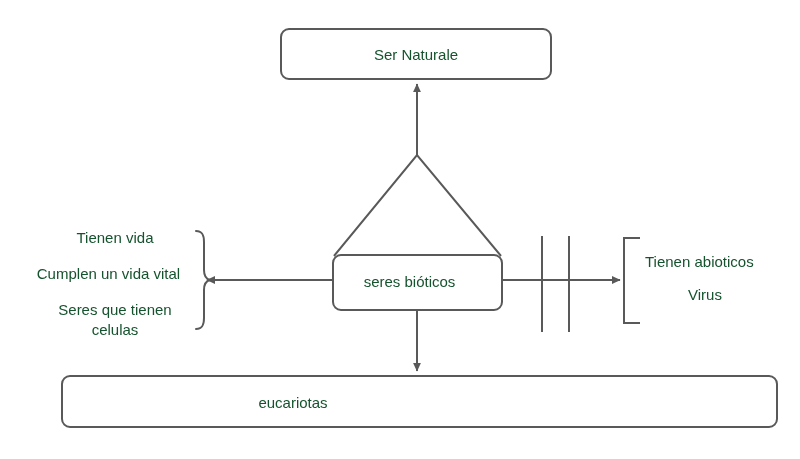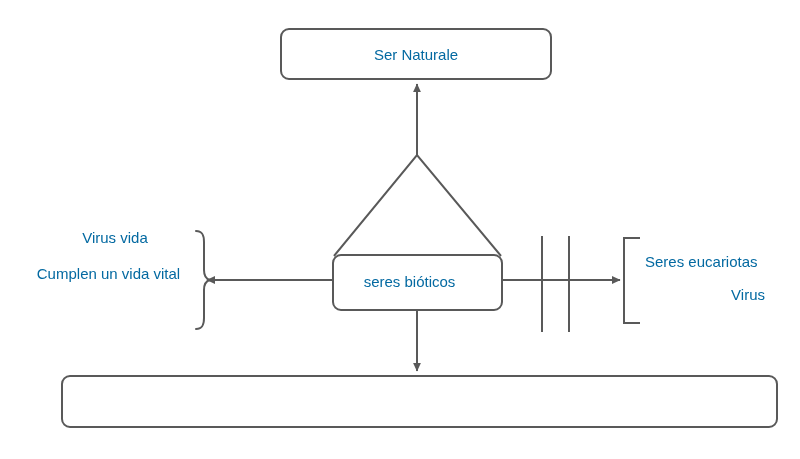--- a/index.html
+++ b/index.html
@@ -17,33 +17,33 @@
   }
   #svg-layer {
     position: absolute;
     left: 0;
     top: 0;
     width: 800px;
     height: 459px;
   }
   .node-label {
     position: absolute;
-    color: #0369a1;
+    color: #14532d;
     font-size: 15px;
     line-height: 1.35;
     text-align: center;
     white-space: pre-line;
     pointer-events: none;
   }
   .lbl-top      { left: 281px; top: 45px;  width: 270px; }
   .lbl-center   { left: 333px; top: 272px; width: 153px; }
   .lbl-euca     { left: 208px; top: 393px; width: 170px; }
   .lbl-proca    { left: 460px; top: 393px; width: 170px; }
   .lbl-abio     { left: 645px; top: 252px; width: 145px; text-align: left; }
-  .lbl-virus    { left: 645px; top: 285px; width: 120px; text-align: right; }
+  .lbl-virus    { left: 645px; top: 285px; width: 120px; text-align: center; }
   .lbl-l1       { left: 35px;  top: 228px; width: 160px; }
   .lbl-l2       { left: 22px;  top: 264px; width: 173px; }
   .lbl-l3       { left: 35px;  top: 300px; width: 160px; }
 </style>
 </head>
 <body>
 
 <div id="canvas">
 
   <svg id="svg-layer" viewBox="0 0 800 459">
@@ -82,24 +82,27 @@
              L204,318
              C204,324 203,329 196,329" fill="none" stroke="#595959" stroke-width="2" stroke-linecap="round" stroke-linejoin="round"></path>
 
     <path d="M640,238 L624,238 L624,323 L640,323" fill="none" stroke="#595959" stroke-width="2" stroke-linecap="butt" stroke-linejoin="miter"></path>
   </svg>
 
   <div class="node-label lbl-top">Ser Naturale</div>
 
   <div class="node-label lbl-center">seres bióticos</div>
 
+  <div class="node-label lbl-euca">eucariotas</div>
 
 
-  <div class="node-label lbl-l1">Virus vida</div>
+  <div class="node-label lbl-l1">Tienen vida</div>
 
   <div class="node-label lbl-l2">Cumplen un vida vital</div>
 
+  <div class="node-label lbl-l3">Seres que tienen
+celulas</div>
 
-  <div class="node-label lbl-abio">Seres eucariotas</div>
+  <div class="node-label lbl-abio">Tienen abioticos</div>
 
   <div class="node-label lbl-virus">Virus</div>
 
 </div>
 
 </body></html>

